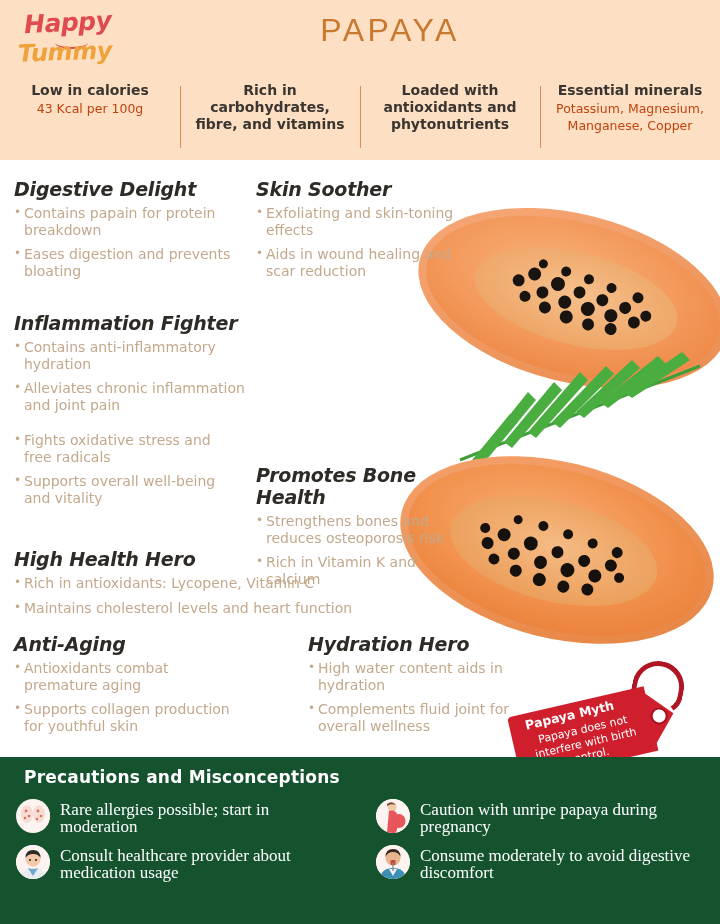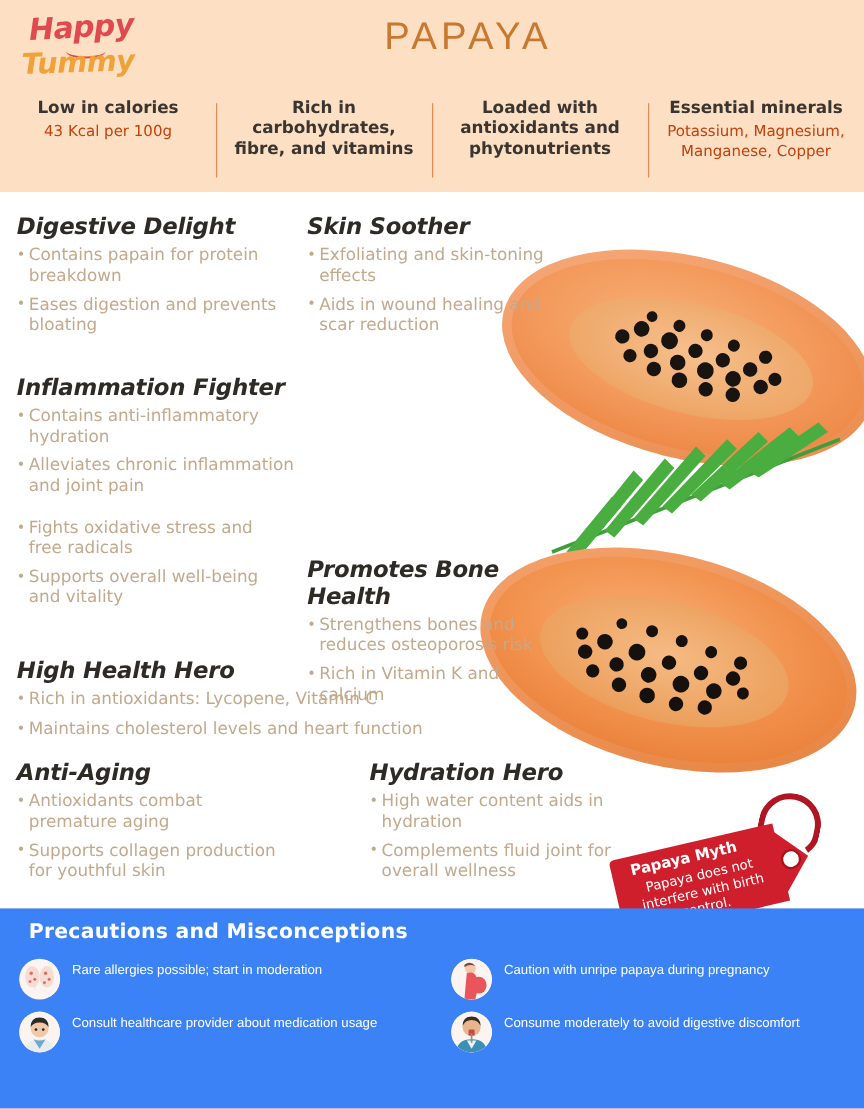--- a/index.html
+++ b/index.html
@@ -222,21 +222,21 @@
     line-height: 13.5px;
     color: #ffffff;
     text-align: center;
   }
 
   
   .precautions {
     position: absolute;
     left: 0; top: 757px;
     width: 720px; height: 167px;
-    background: #3b82f6;
+    background: #14532d;
     z-index: 8;
   }
   .prec-title {
     position: absolute;
     left: 24px; top: 10px;
     font-family: "DejaVu Sans", sans-serif;
     font-size: 17px;
     font-weight: bold;
     color: #ffffff;
     letter-spacing: 0.2px;
@@ -256,22 +256,22 @@
   .prec-icon {
     flex: 0 0 auto;
     width: 34px; height: 34px;
     border-radius: 50%;
     background: #fdf4f1;
     margin-right: 10px;
     position: relative;
     overflow: hidden;
   }
   .prec-text {
-    font-family: Liberation Sans, sans-serif;
-    font-size: 11px;
+    font-family: Liberation Serif, serif;
+    font-size: 17px;
     line-height: 17px;
     color: #ffffff;
     padding-top: 2px;
   }
 </style>
 </head>
 <body>
 
 <div id="page">
 

